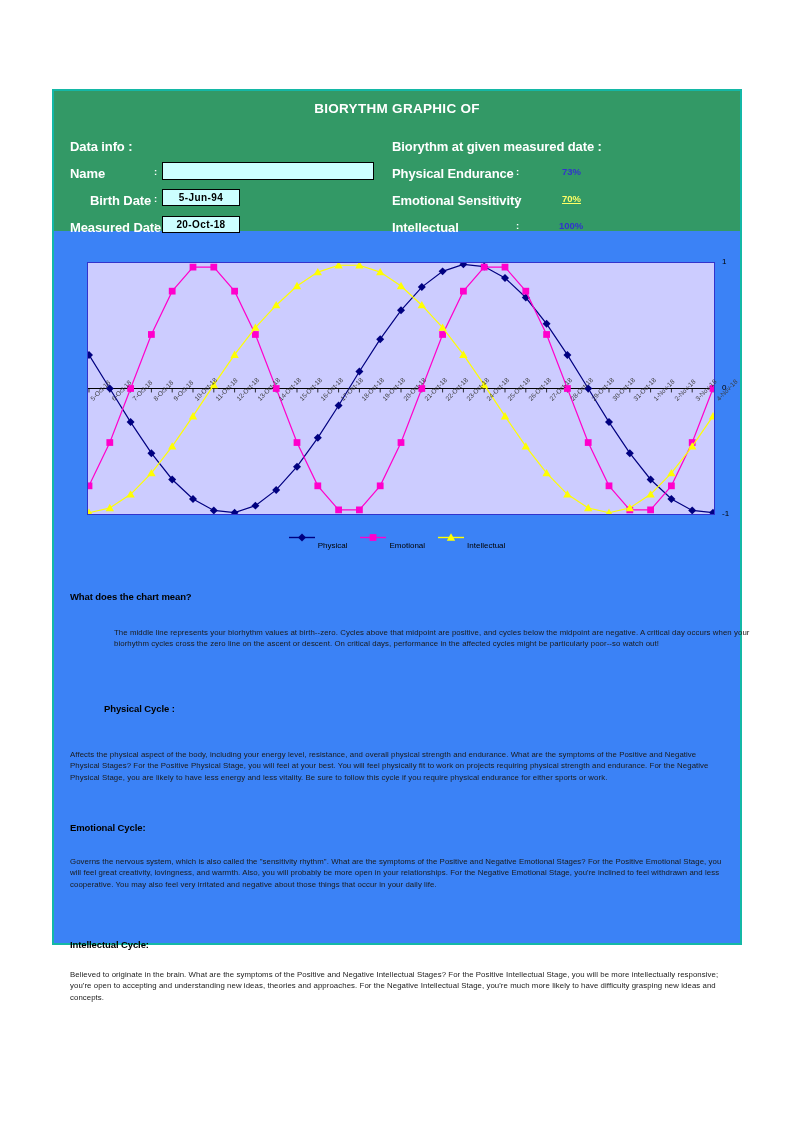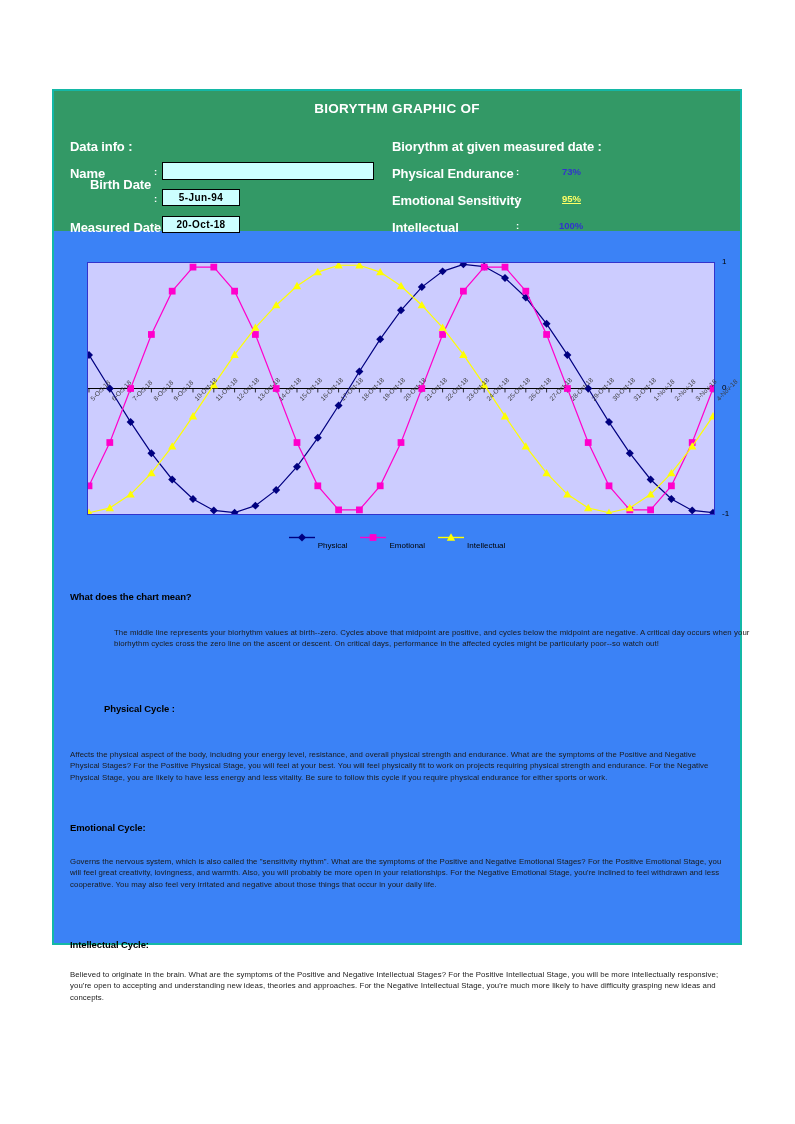--- a/index.html
+++ b/index.html
@@ -79,35 +79,35 @@
     <div id="title">BIORYTHM GRAPHIC OF</div>
 
     <div class="hdr-lbl" style="left:16px;top:48px;">Data info :</div>
 
     <div class="hdr-lbl" style="left:338px;top:48px;">Biorythm at given measured date :</div>
 
     <div class="hdr-lbl" style="left:16px;top:75px;">Name</div>
     <div class="colon" style="left:100px;top:75px;">:</div>
     <input class="field" style="left: 108px; top: 71px; width: 212px; height: 18px;" value="">
 
-    <div class="hdr-lbl" style="left:16px;top:86px;padding-left:20px;">Birth Date</div>
+    <div class="hdr-lbl" style="left:16px;top:102px;padding-left:20px;">Birth Date</div>
     <div class="colon" style="left:100px;top:102px;">:</div>
     <div class="field" style="left:108px;top:98px;width:78px;height:17px;">5-Jun-94</div>
 
     <div class="hdr-lbl" style="left:16px;top:129px;">Measured Date</div>
     <div class="colon" style="left:100px;top:129px;">:</div>
     <div class="field" style="left:108px;top:125px;width:78px;height:17px;">20-Oct-18</div>
 
     <div class="hdr-lbl" style="left:338px;top:75px;">Physical Endurance</div>
     <div class="colon" style="left:462px;top:75px;">:</div>
     <div class="val blue" style="left:508px;top:75px;">73%</div>
 
     <div class="hdr-lbl" style="left:338px;top:102px;">Emotional Sensitivity</div>
     <div class="colon" style="left:462px;top:102px;">:</div>
-    <div class="val yellow" style="left:508px;top:102px;">95%</div>
+    <div class="val yellow" style="left:508px;top:102px;">70%</div>
 
     <div class="hdr-lbl" style="left:338px;top:129px;">Intellectual</div>
     <div class="colon" style="left:462px;top:129px;">:</div>
     <div class="val blue" style="left:505px;top:129px;">100%</div>
   </div>
 
   <div id="chart-block">
 
     <div id="plot">
       <svg id="plot-svg" viewBox="0 0 628 253" preserveAspectRatio="none">

